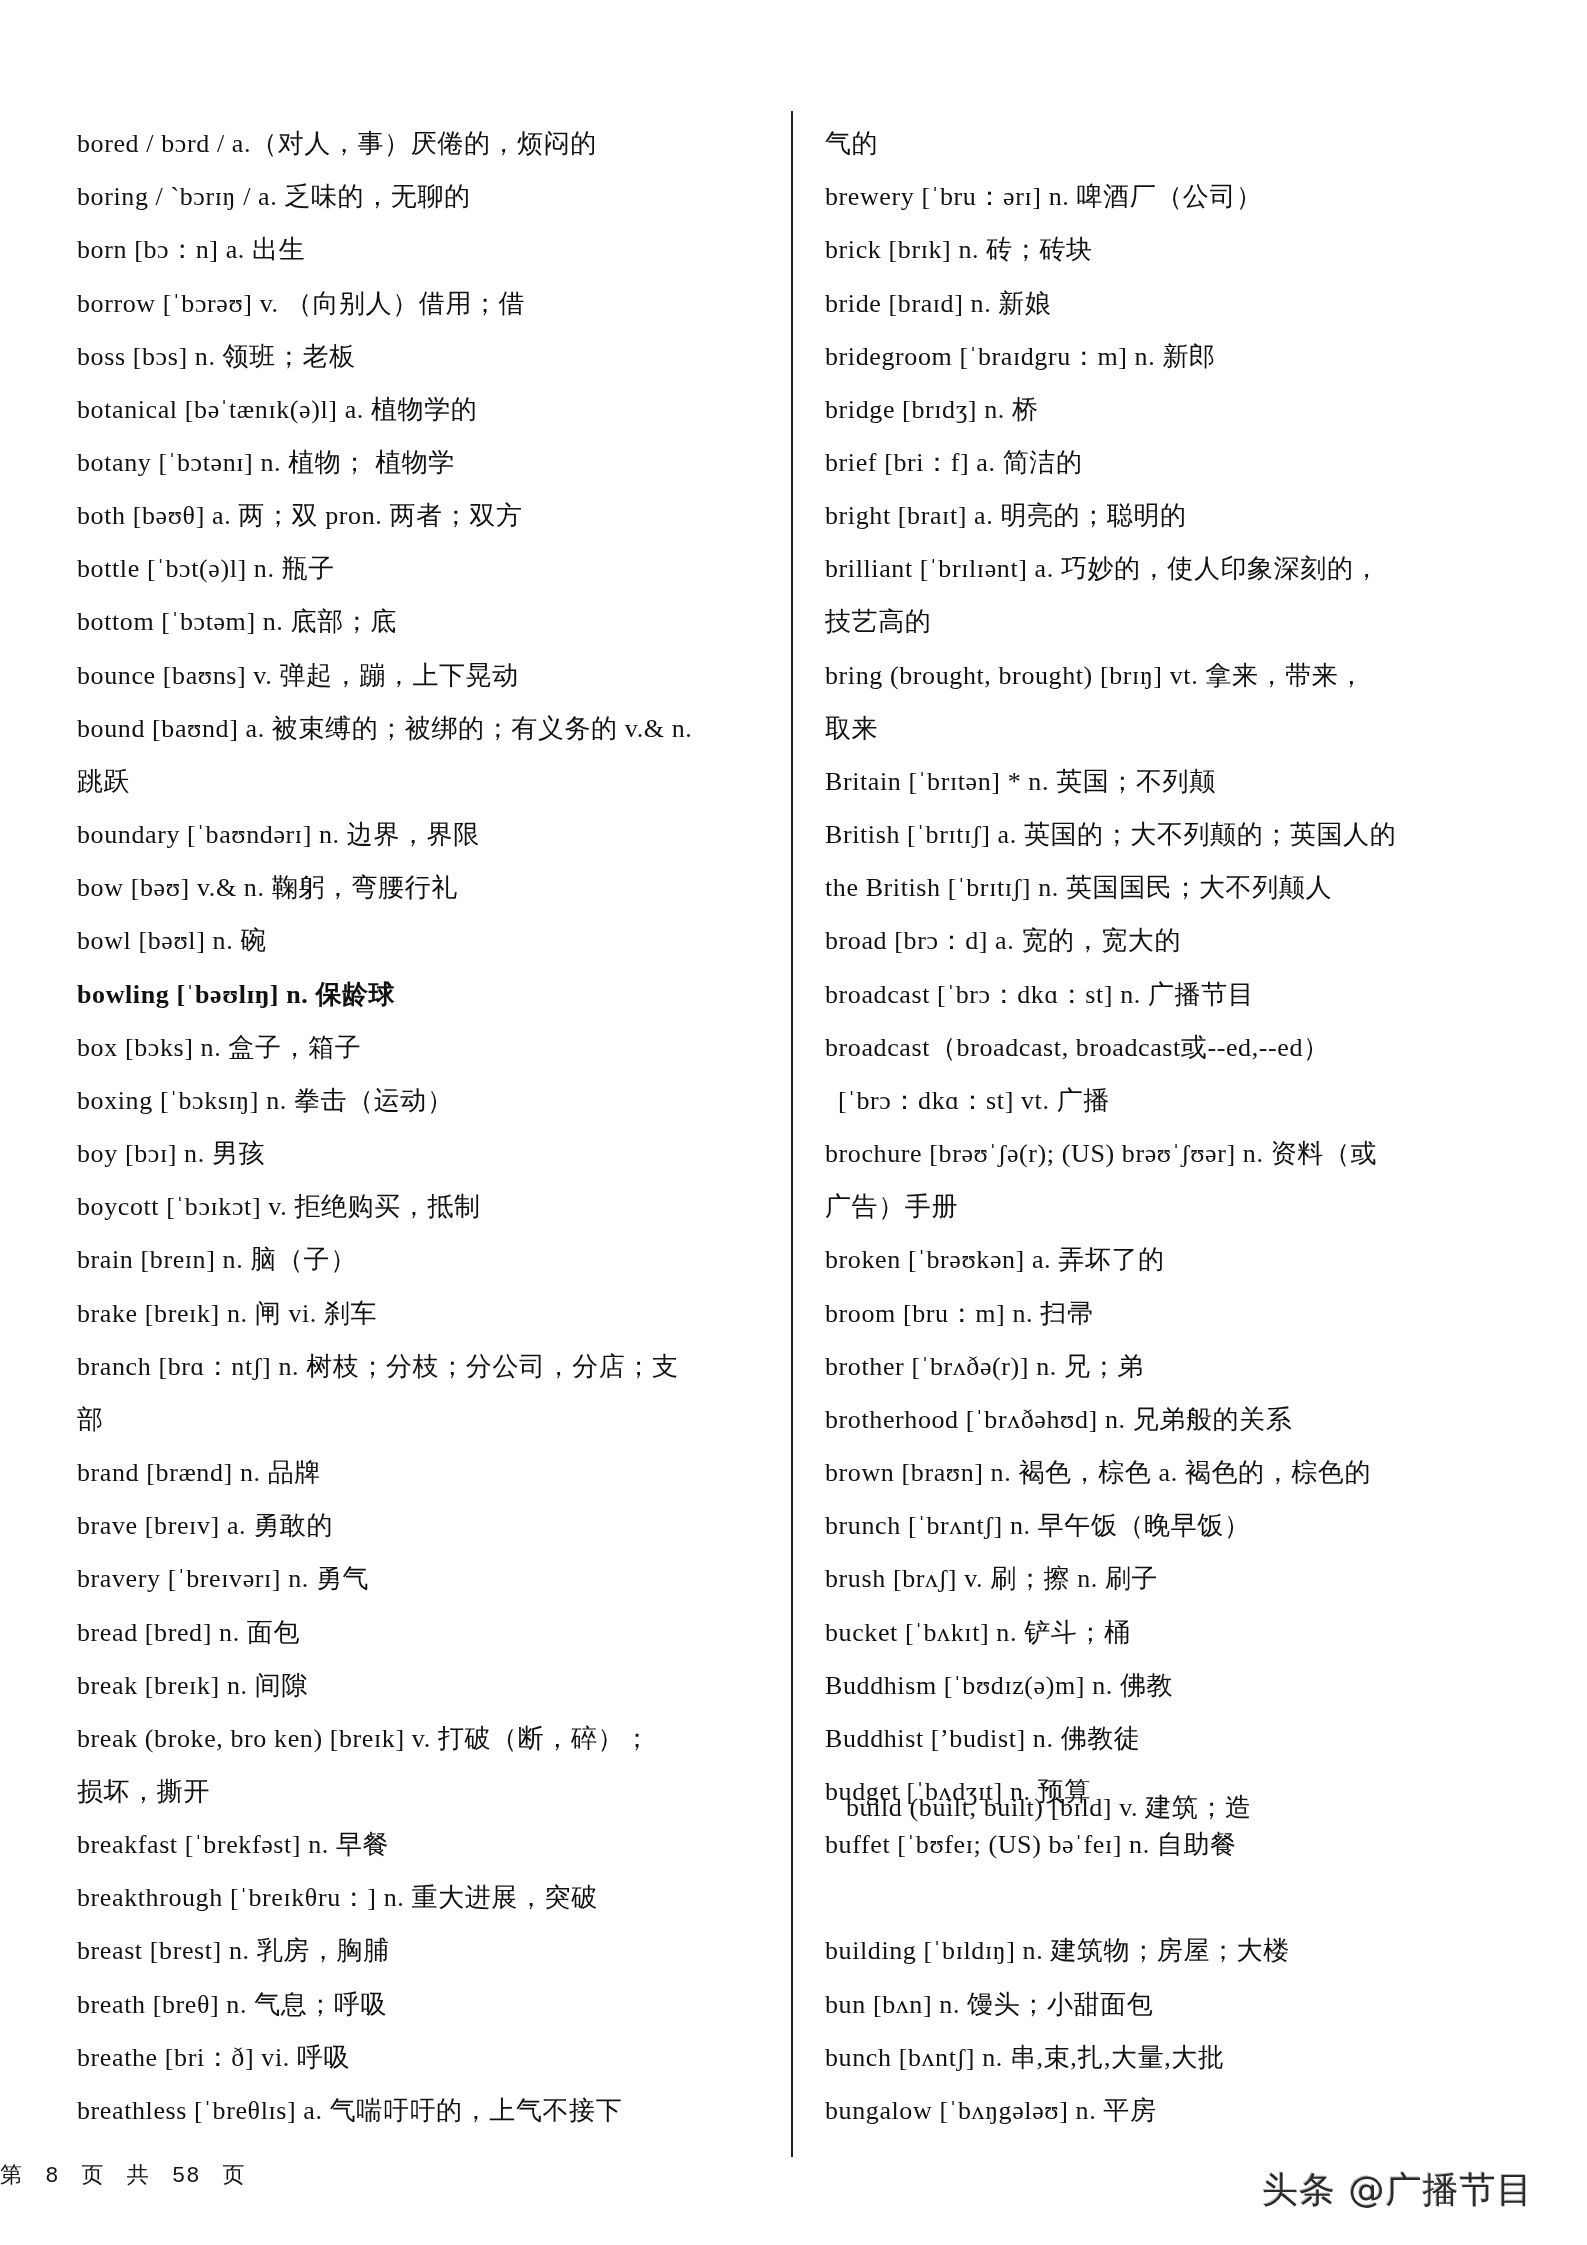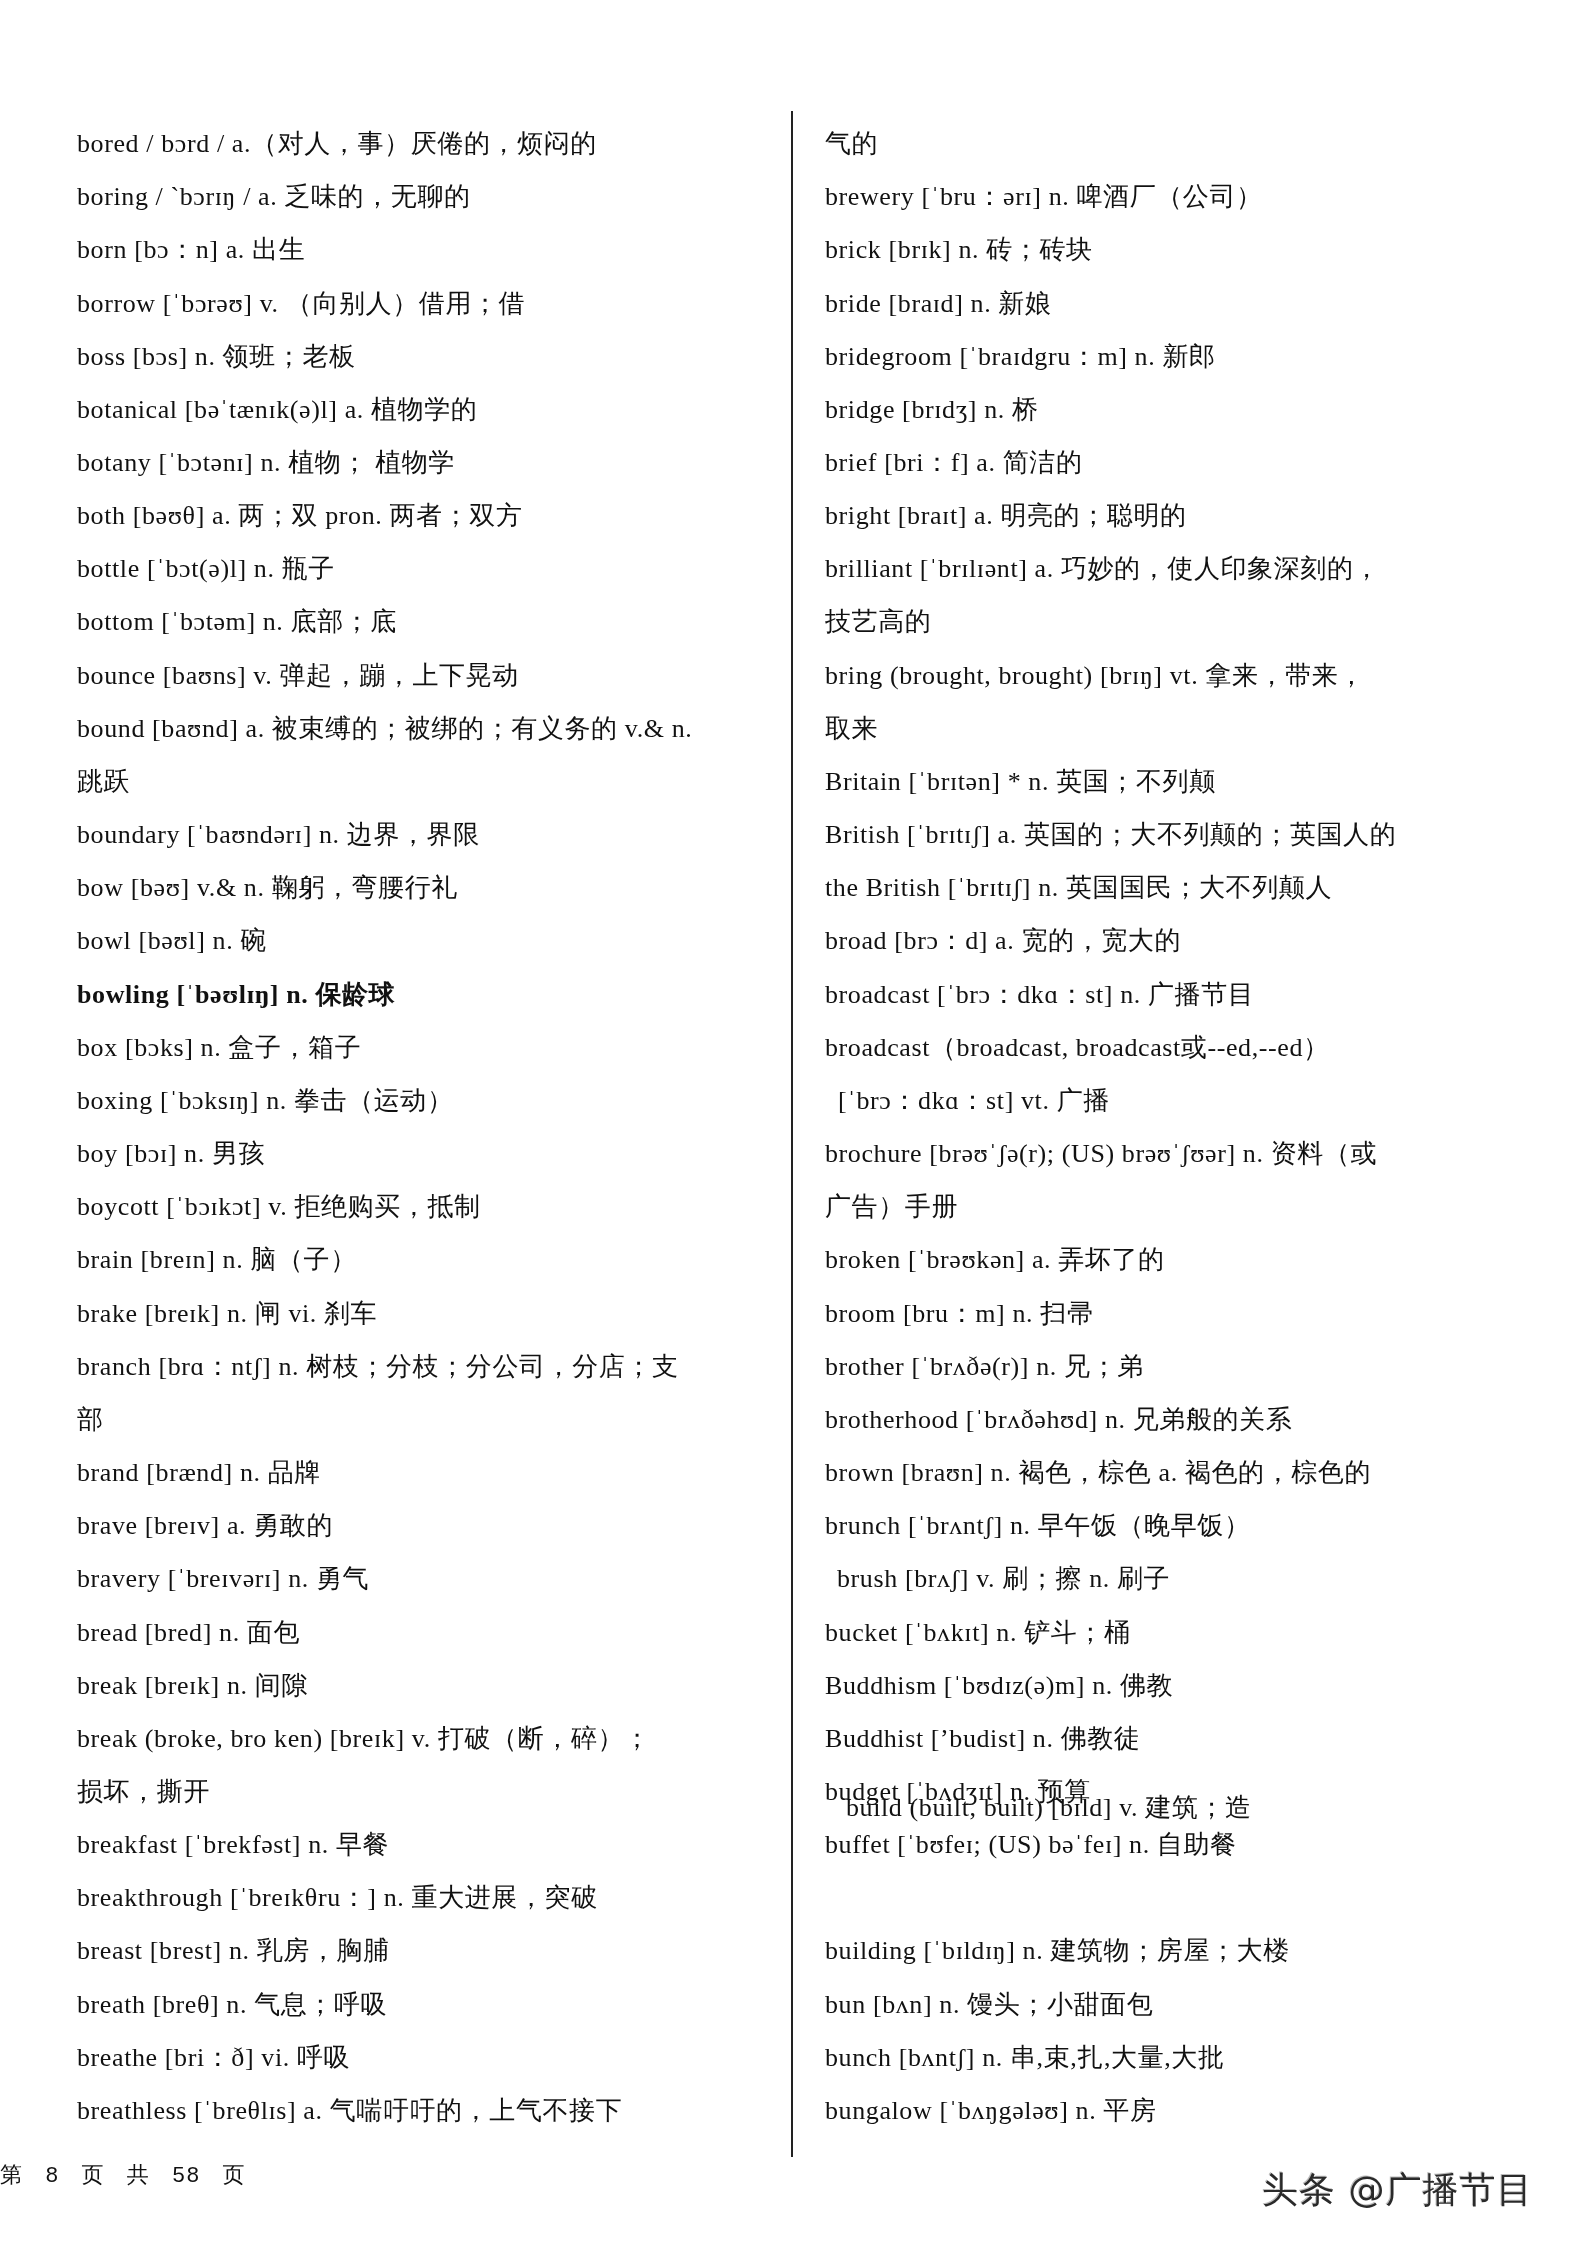--- a/index.html
+++ b/index.html
@@ -92,21 +92,21 @@
       <div class="line" style="top: 1032.7px;">broadcast（broadcast, broadcast或--ed,--ed）</div>
       <div class="line" style="top: 1085.9px; margin-left: 13px;">[ˈbrɔ：dkɑ：st] vt. 广播</div>
       <div class="line" style="top: 1139px;">brochure  [brəʊˈʃə(r); (US) brəʊˈʃʊər] n. 资料（或</div>
       <div class="line" style="top: 1192.2px;">广告）手册</div>
       <div class="line" style="top: 1245.4px;">broken  [ˈbrəʊkən] a. 弄坏了的</div>
       <div class="line" style="top: 1298.5px;">broom  [bru：m] n. 扫帚</div>
       <div class="line" style="top: 1351.7px;">brother  [ˈbrʌðə(r)] n. 兄；弟</div>
       <div class="line" style="top: 1404.8px;">brotherhood  [ˈbrʌðəhʊd] n. 兄弟般的关系</div>
       <div class="line" style="top: 1458px;">brown  [braʊn] n. 褐色，棕色 a. 褐色的，棕色的</div>
       <div class="line" style="top: 1511.2px;">brunch  [ˈbrʌntʃ] n. 早午饭（晚早饭）</div>
-      <div class="line" style="top: 1564.3px; margin-left: 12px;">brush  [brʌʃ] v. 刷；擦 n. 刷子</div>
+      <div class="line" style="top: 1564.3px;">brush  [brʌʃ] v. 刷；擦 n. 刷子</div>
       <div class="line" style="top: 1617.5px;">bucket  [ˈbʌkɪt] n. 铲斗；桶</div>
       <div class="line" style="top: 1670.6px;">Buddhism  [ˈbʊdɪz(ə)m] n. 佛教</div>
       <div class="line" style="top: 1723.8px;">Buddhist  [’budist]  n. 佛教徒</div>
       <div class="line" style="top: 1777px;">budget  [ˈbʌdʒɪt] n. 预算</div>
       <div class="line" style="top: 1830.1px;">buffet  [ˈbʊfeɪ; (US) bəˈfeɪ] n. 自助餐</div>
       <div class="line" style="top: 1793px; margin-left: 21px;">build (built, built) [bɪld] v. 建筑；造</div>
       <div class="line" style="top: 1936.4px;">building  [ˈbɪldɪŋ] n. 建筑物；房屋；大楼</div>
       <div class="line" style="top: 1989.6px;">bun  [bʌn] n. 馒头；小甜面包</div>
       <div class="line" style="top: 2042.8px;">bunch  [bʌntʃ] n. 串,束,扎,大量,大批</div>
       <div class="line" style="top: 2095.9px;">bungalow  [ˈbʌŋgələʊ] n. 平房</div>

